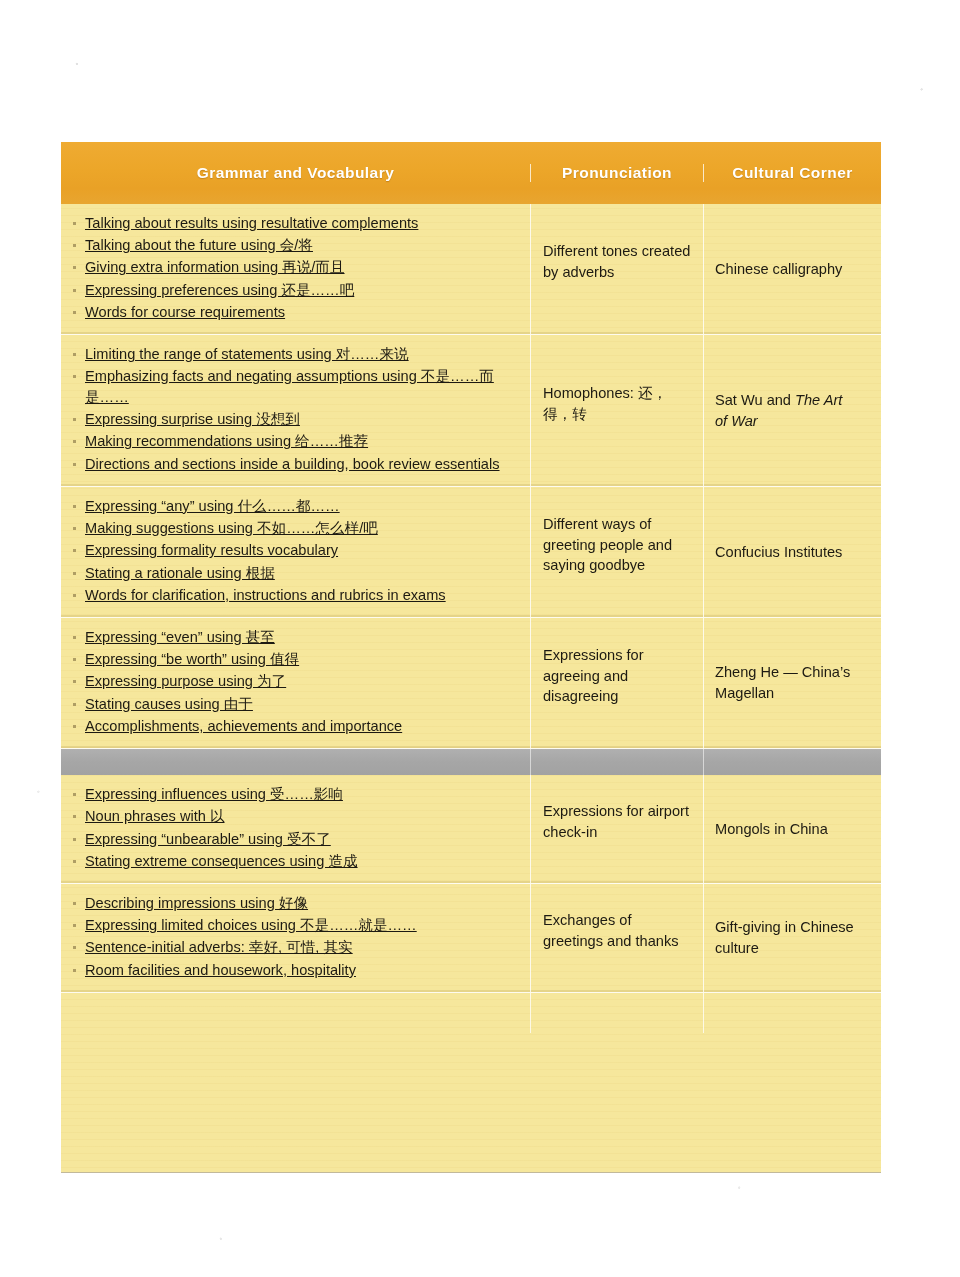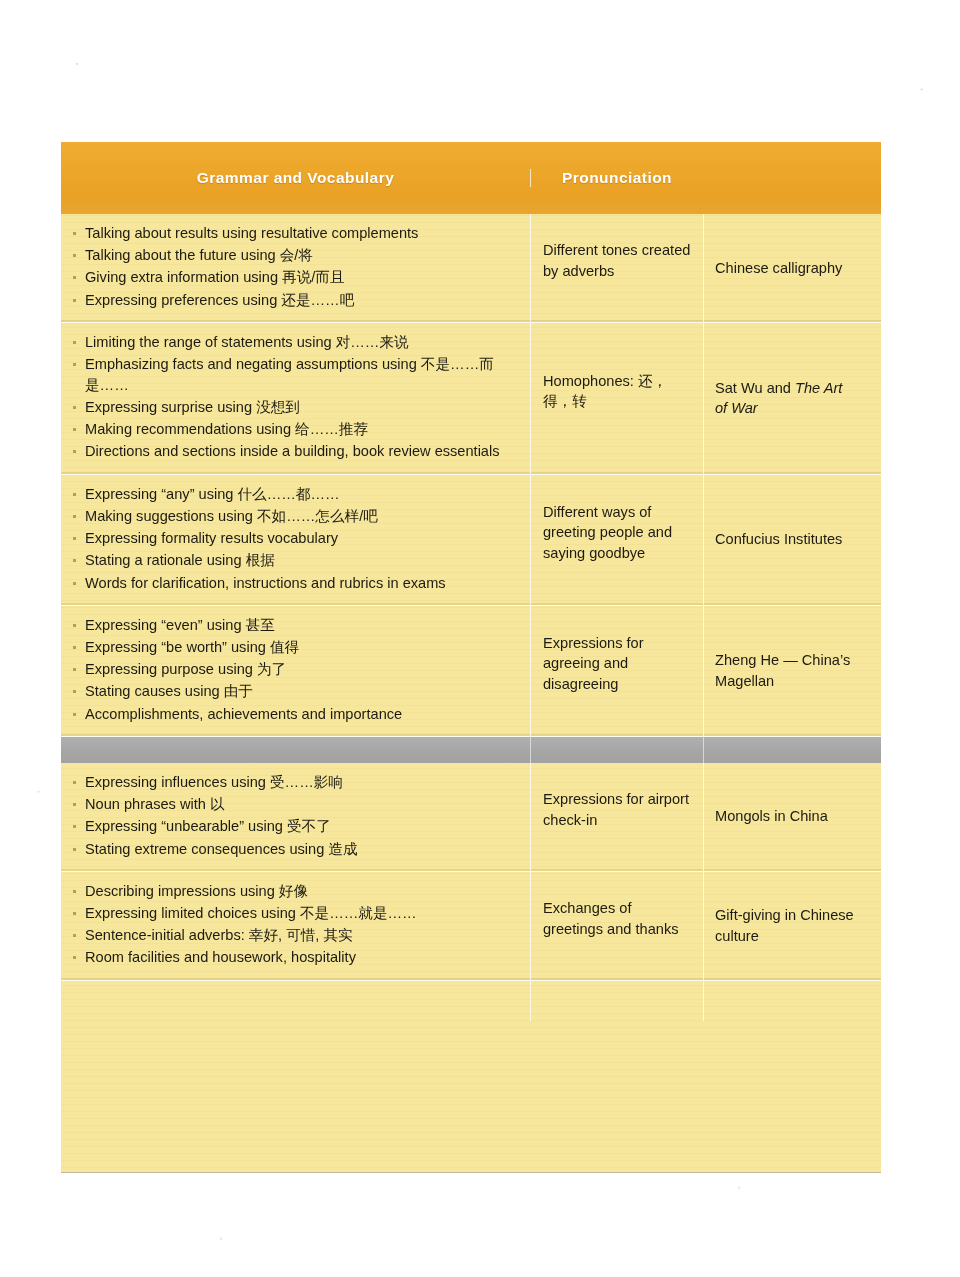--- a/index.html
+++ b/index.html
@@ -58,21 +58,21 @@
       rgba(0,0,0,0) 7px
     );
     mix-blend-mode: multiply;
     opacity: .65;
   }
 
   
   .thead {
     position: relative;
     display: flex;
-    height: 72px;
+    height: 62px;
     background: #eda72a;
     background-image: linear-gradient(to bottom,
         #efab32 0%, #eca629 45%, #e9a126 75%, #e8a530 100%);
     z-index: 3;
     align-items: center;
   }
   .th {
     display: flex;
     align-items: center;
     justify-content: center;
@@ -128,20 +128,21 @@
   
   ul.blist {
     margin: 0;
     padding: 0;
     list-style: none;
   }
   ul.blist li {
     position: relative;
     padding-left: 14px;
     margin: 0 0 1.5px 0;
+    text-decoration: underline;
   }
   ul.blist li::before {
     content: "";
     position: absolute;
     left: 2px;
     top: 9px;
     width: 3px;
     height: 3px;
     background: #a2915a;
     opacity: .85;
@@ -185,30 +186,32 @@
 </head>
 <body>
 
 <div class="page-noise"></div>
 
 <div class="table">
 
   <div class="thead">
     <div class="th th-grammar">Grammar and Vocabulary</div>
     <div class="th th-pron">Pronunciation</div>
+    <div class="th th-culture">Cultural Corner</div>
   </div>
 
   <div class="tbody" id="tbody">
       <div class="row">
         <div class="cell cell-grammar">
           <ul class="blist">
             <li>Talking about results using resultative complements</li>
             <li>Talking about the future using 会/将</li>
             <li>Giving extra information using 再说/而且</li>
             <li>Expressing preferences using 还是……吧</li>
+            <li>Words for course requirements</li>
           </ul>
         </div>
         <div class="cell cell-pron">
           <span class="txt">Different tones created by adverbs</span>
         </div>
         <div class="cell cell-culture">
           <span class="txt"><span>Chinese calligraphy</span></span>
         </div>
       </div>
       <div class="row">

